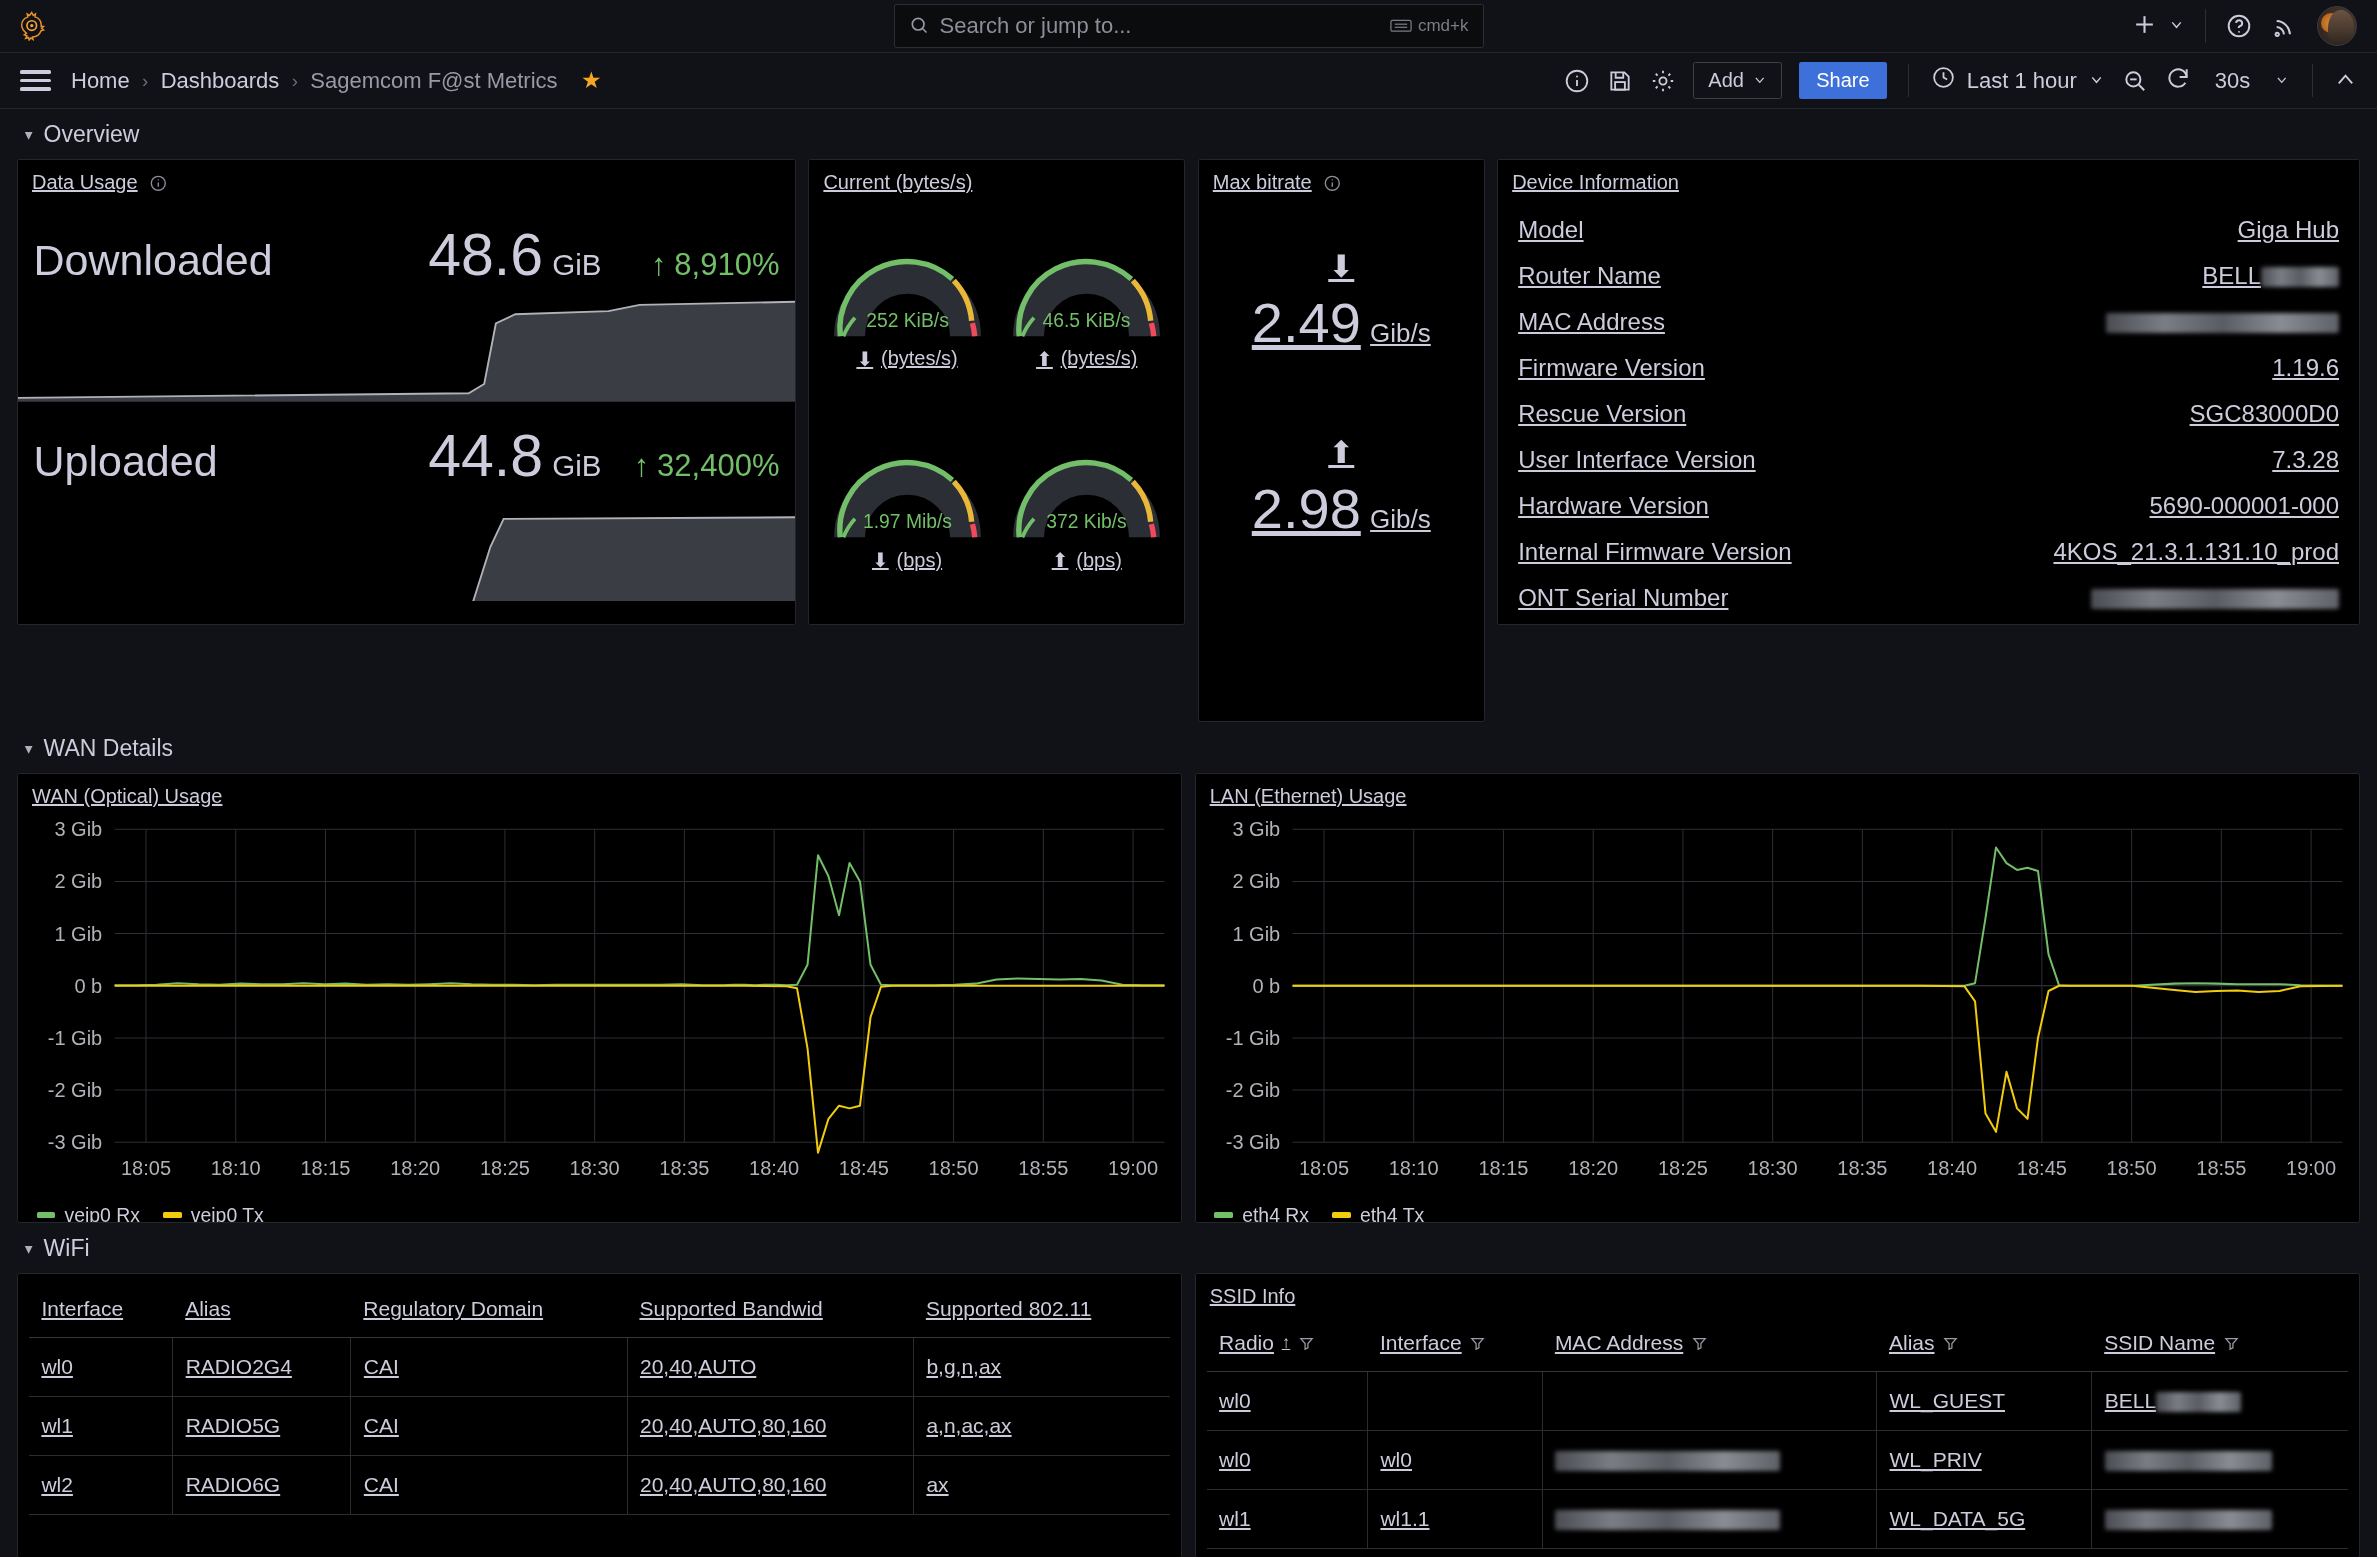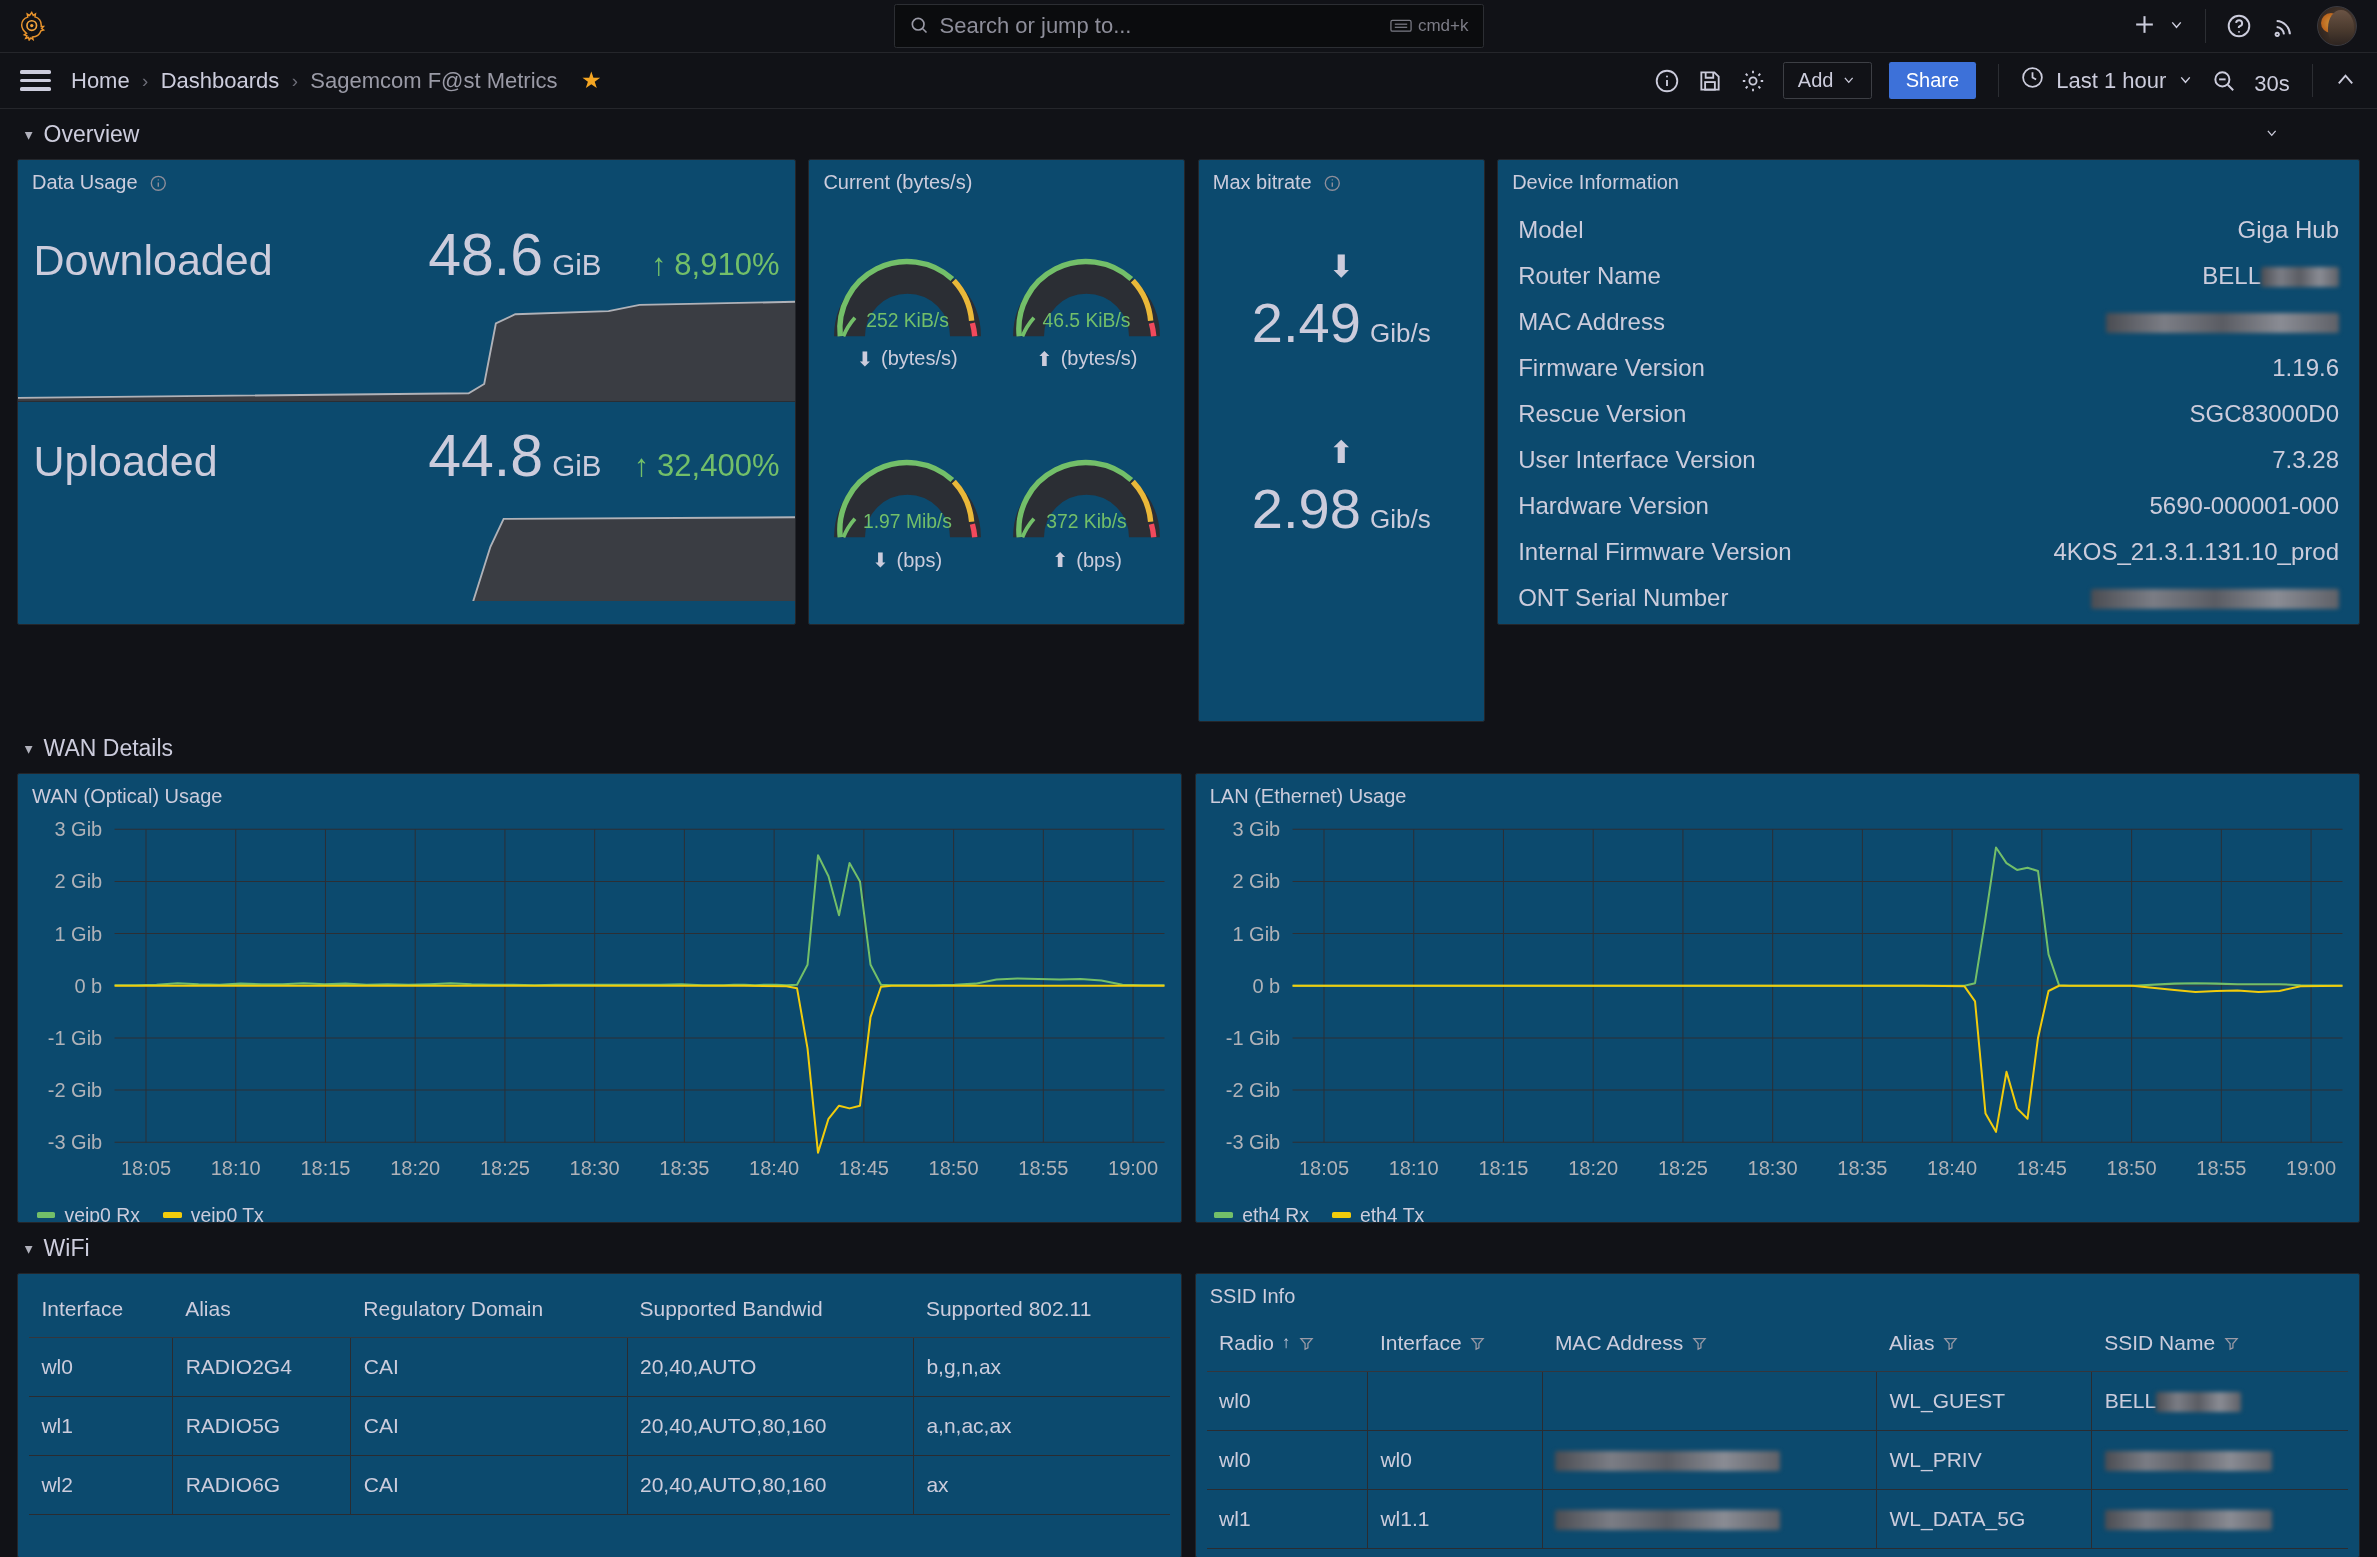--- a/index.html
+++ b/index.html
@@ -93,37 +93,37 @@
     display: flex; align-items: center; cursor: pointer;
     font-family: inherit; font-weight: 500;
   }
   .tdiv { width: 0.8px; height: 33px; background: #2c2e33; margin: 0 4.7px; }
   .timepick {
     display: flex; align-items: center; gap: 11px;
     font-size: 22px; color: #ccccdc; cursor: pointer;
   }
   .refresh-sel {
     display: flex; align-items: center; gap: 24px;
-    font-size: 22px; color: #ccccdc; cursor: pointer; flex-direction: column;
+    font-size: 22px; color: #ccccdc; cursor: pointer;
   }
 
   
   .board { padding: 0 17px; }
   .section-hdr {
     display: flex; align-items: center; gap: 11px;
     padding: 12.4px 7.8px 11px 7.8px;
     font-size: 23px; color: #ccccdc; cursor: pointer;
   }
   .chev { color: #b0b0bb; font-size: 15.5px; line-height: 1; }
 
   .row { display: flex; gap: 12.4px; }
 
   .panel {
-    background: #0c4a6e; border: 0.8px solid #24262b;
-    border-radius: 2.3px; position: relative; overflow: hidden;
+    background: #000000; border: 0.8px solid #24262b;
+    border-radius: 2.3px; position: relative; overflow: hidden; text-decoration: underline;
   }
   .panel-title {
     font-size: 20px; color: #ccccdc; padding: 11px 14px 0 14px;
     display: flex; align-items: center; gap: 11px;
   }
   .info-ico { color: #8e8e9a; display: flex; }
 
   
   .p-datausage { width: 779px; height: 466px; }
   .stat-half {

